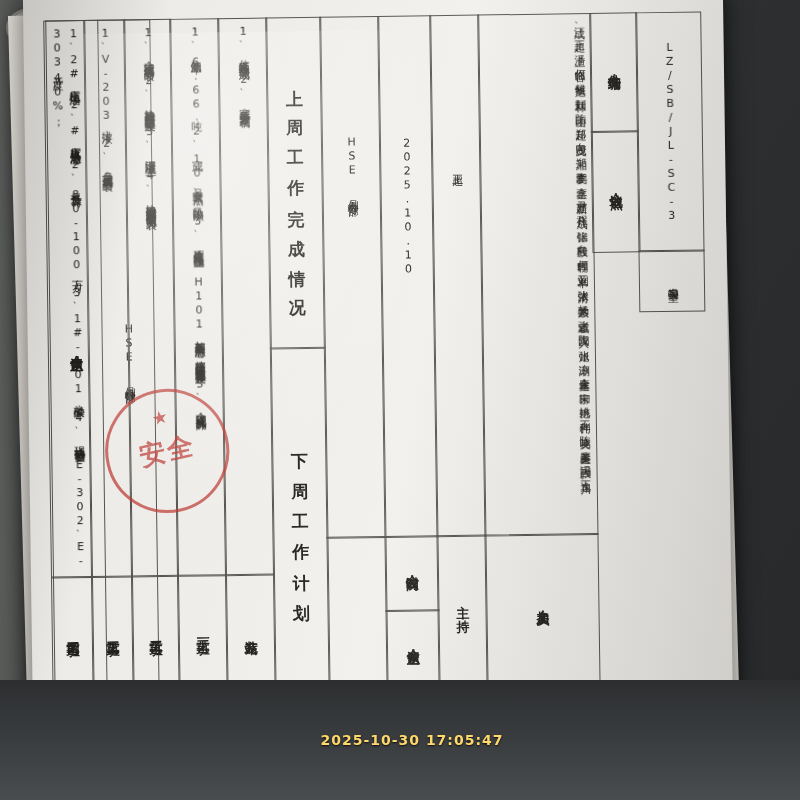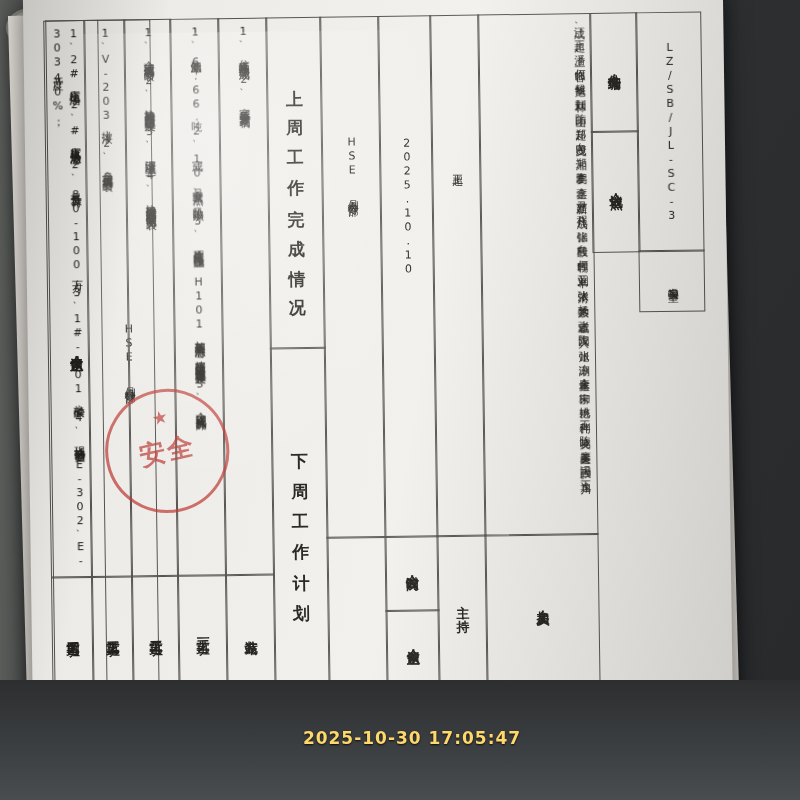--- a/index.html
+++ b/index.html
@@ -160,21 +160,21 @@
   }
   
   .timestamp {
     position: absolute;
     left: 0;
     right: 0;
     bottom: 52px;
     text-align: center;
     color: #ffd86b;
     font-family: "DejaVu Sans", sans-serif;
-    font-size: 17px;
+    font-size: 14px;
     font-weight: bold;
     letter-spacing: 1px;
     text-shadow: 0 1px 2px rgba(0,0,0,.8);
     margin-left: 24px;
   }
   .blur {
     filter: blur(0.35px);
   }
 </style>
 </head>

